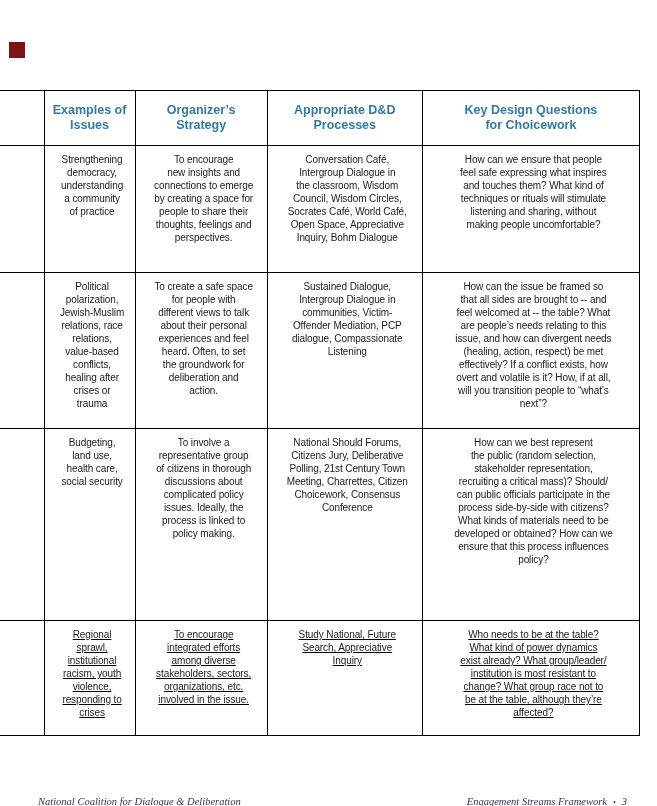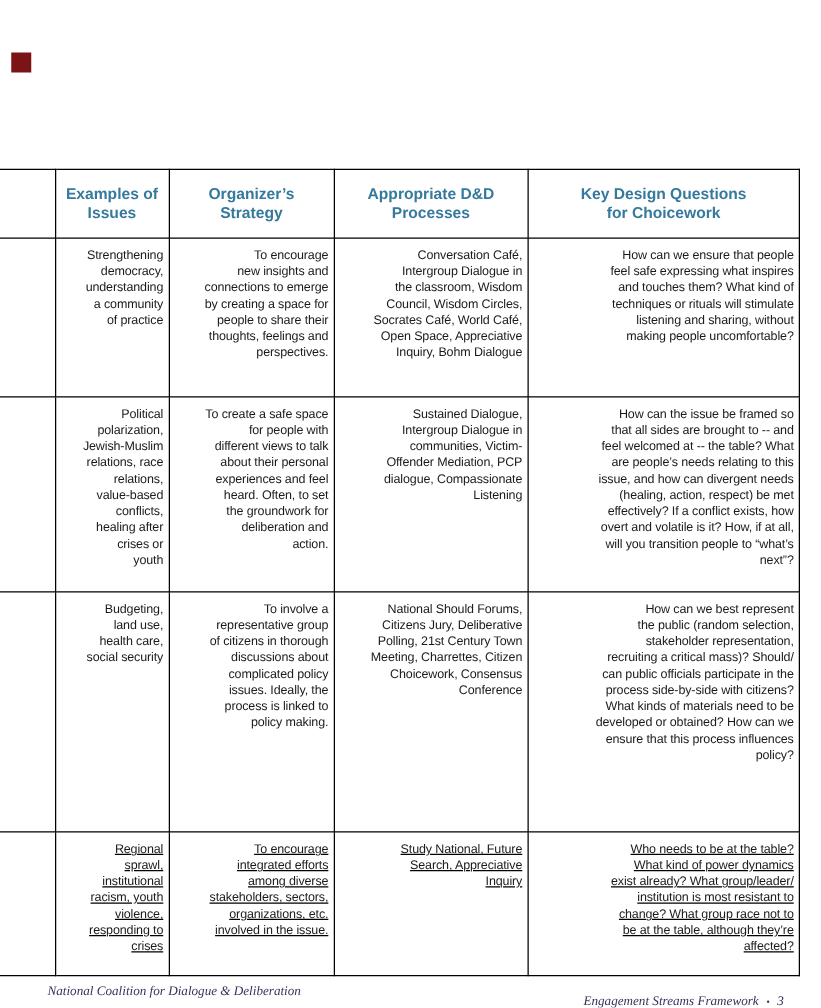--- a/index.html
+++ b/index.html
@@ -18,21 +18,20 @@
     width: 16px; height: 16px;
     background: var(--marker-color, #7b1416);
   }
 
   table.framework-table {
     position: absolute;
     top: 90px; left: 0;
     border-collapse: collapse;
     table-layout: fixed;
     width: 640px;
-    margin-top: 45px;
   }
   .framework-table th, .framework-table td {
     border: 1px solid #000000;
     vertical-align: top;
     white-space: pre-line;
     overflow: hidden;
   }
   .framework-table th {
     color: var(--header-color, #35799c);
     font-size: 12.5px;
@@ -41,36 +40,36 @@
     text-align: center;
     vertical-align: middle;
     padding: 4px 2px;
   }
   .framework-table td {
     color: var(--body-color, #1a1a1a);
     font-size: 10px;
     line-height: 13px;
     letter-spacing: -0.1px;
     padding: 7px 4px 7px 9px;
-    text-align: right;
+    text-align: center;
   }
   .cut-col { border-left: none !important; }
 
   tr.header-row   { height: 55px; }
   tr.row-1 { height: 127px; }
   tr.row-2 { height: 156px; }
   tr.row-3 { height: 192px; }
   tr.row-4 { height: 115px; text-decoration: underline; }
 
   .footer {
     position: absolute;
     left: 38px; right: 30px; top: 780px;
     display: flex;
     justify-content: space-between;
-    align-items: center;
+    align-items: flex-end;
     font-family: "Liberation Serif", serif;
     font-style: italic;
     font-size: 10.5px;
     color: var(--footer-color, #33335c);
   }
   .footer-right { white-space: nowrap; margin-top: 16px; }
   .footer .sep { margin: 0 6px; font-size: 8px; }
 </style>
 </head>
 <body>
@@ -133,21 +132,21 @@
         <td class="cut-col"></td>
         <td>Political
 polarization,
 Jewish-Muslim
 relations, race
 relations,
 value-based
 conflicts,
 healing after
 crises or
-youth</td>
+trauma</td>
         <td>To create a safe space
 for people with
 different views to talk
 about their personal
 experiences and feel
 heard.  Often, to set
 the groundwork for
 deliberation and
 action.</td>
         <td>Sustained Dialogue,

